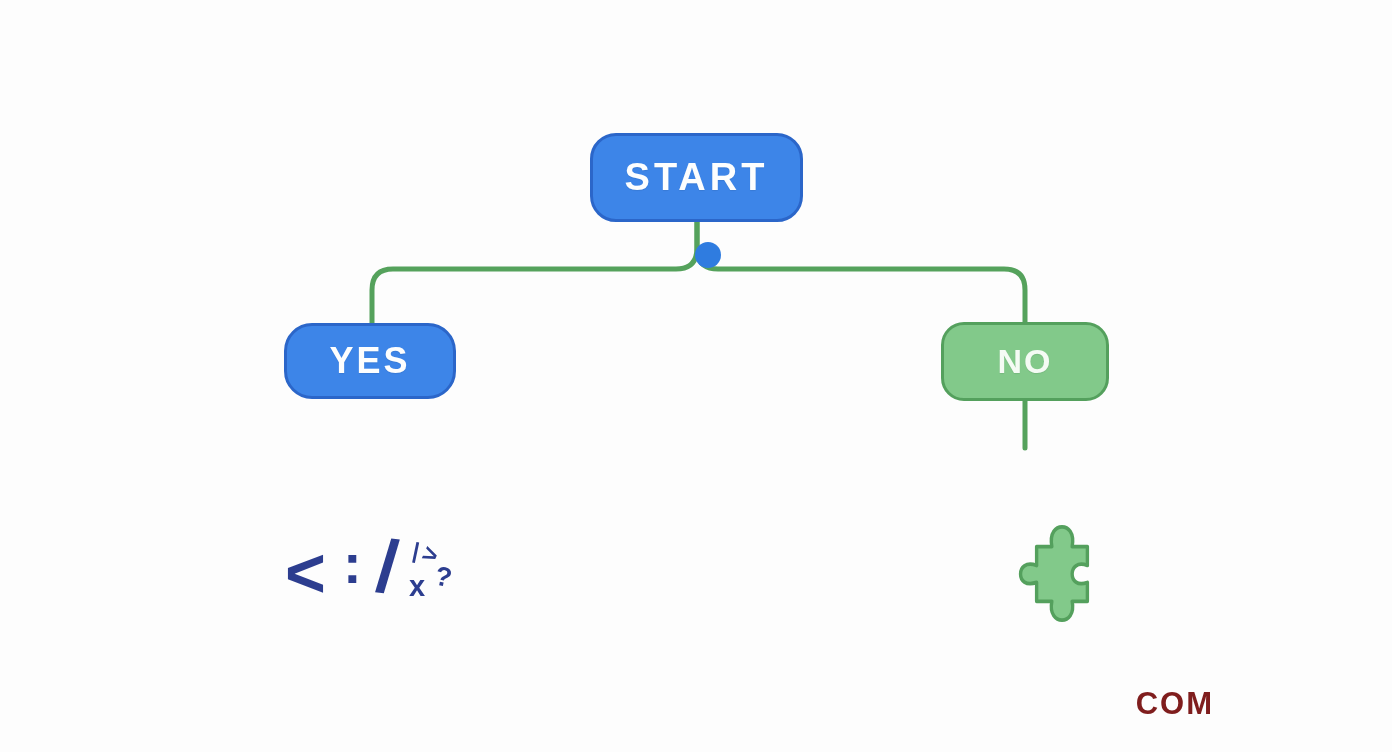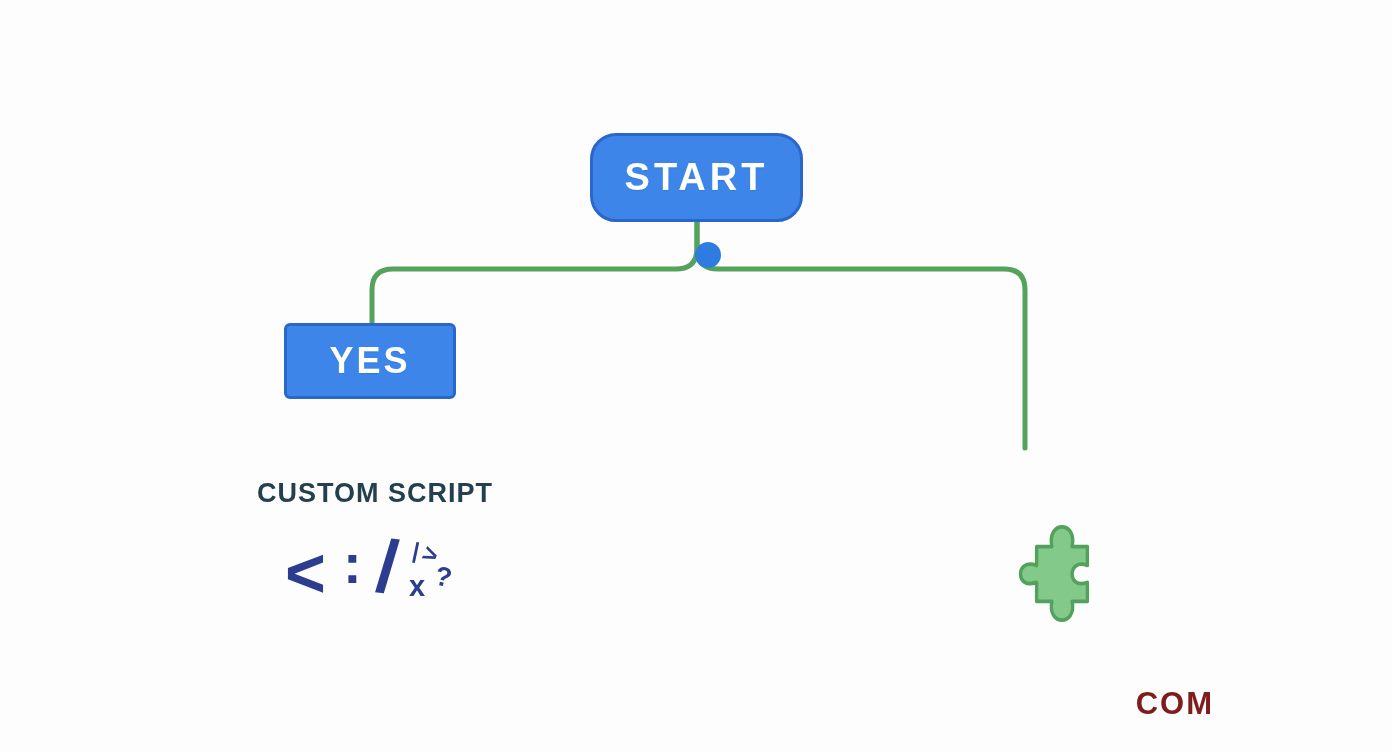--- a/index.html
+++ b/index.html
@@ -38,21 +38,21 @@
     border: 3px solid #2b66c9;
     border-radius: 26px;
     font-size: 38px;
     letter-spacing: 4px;
   }
   .node-yes {
     left: 284px; top: 323px;
     width: 172px; height: 76px;
     background: #3d85e8;
     border: 3px solid #2b66c9;
-    border-radius: 6px;
+    border-radius: 28px;
     font-size: 36px;
     letter-spacing: 3px;
     text-align: center;
   }
   .node-no {
     left: 941px; top: 322px;
     width: 168px; height: 79px;
     background: #82c98a;
     border: 3px solid #54a05d;
     border-radius: 23px;
@@ -115,22 +115,22 @@
   <svg class="connectors" viewBox="0 0 1392 752" xmlns="http://www.w3.org/2000/svg">
     <path d="M697 220 V248 Q697 269 676 269 H393 Q372 269 372 290 V326" fill="none" stroke-width="5" stroke-linecap="round" stroke="#55a25c"></path>
     <path d="M697 220 V248 Q697 269 718 269 H1004 Q1025 269 1025 290 V448" fill="none" stroke-width="5" stroke-linecap="round" stroke="#55a25c"></path>
     <circle cx="708" cy="255" r="13" fill="#2f7ce0"></circle>
   </svg>
 
   <div class="node node-start">START</div>
 
   <div class="node node-yes">YES</div>
 
+  <div class="node node-no">NO</div>
 
-  <div class="result-label label-custom-script">CUSTOM SCRIPT</div>
 
 
   <div class="code-icon">
     <span class="g-angle">&lt;</span>
     <span class="g-colon">:</span>
     <span class="g-slash">/</span>
     <span class="g-tick">|</span>
     <span class="g-caret">&gt;</span>
     <span class="g-hook">?</span>
     <span class="g-x">x</span>

